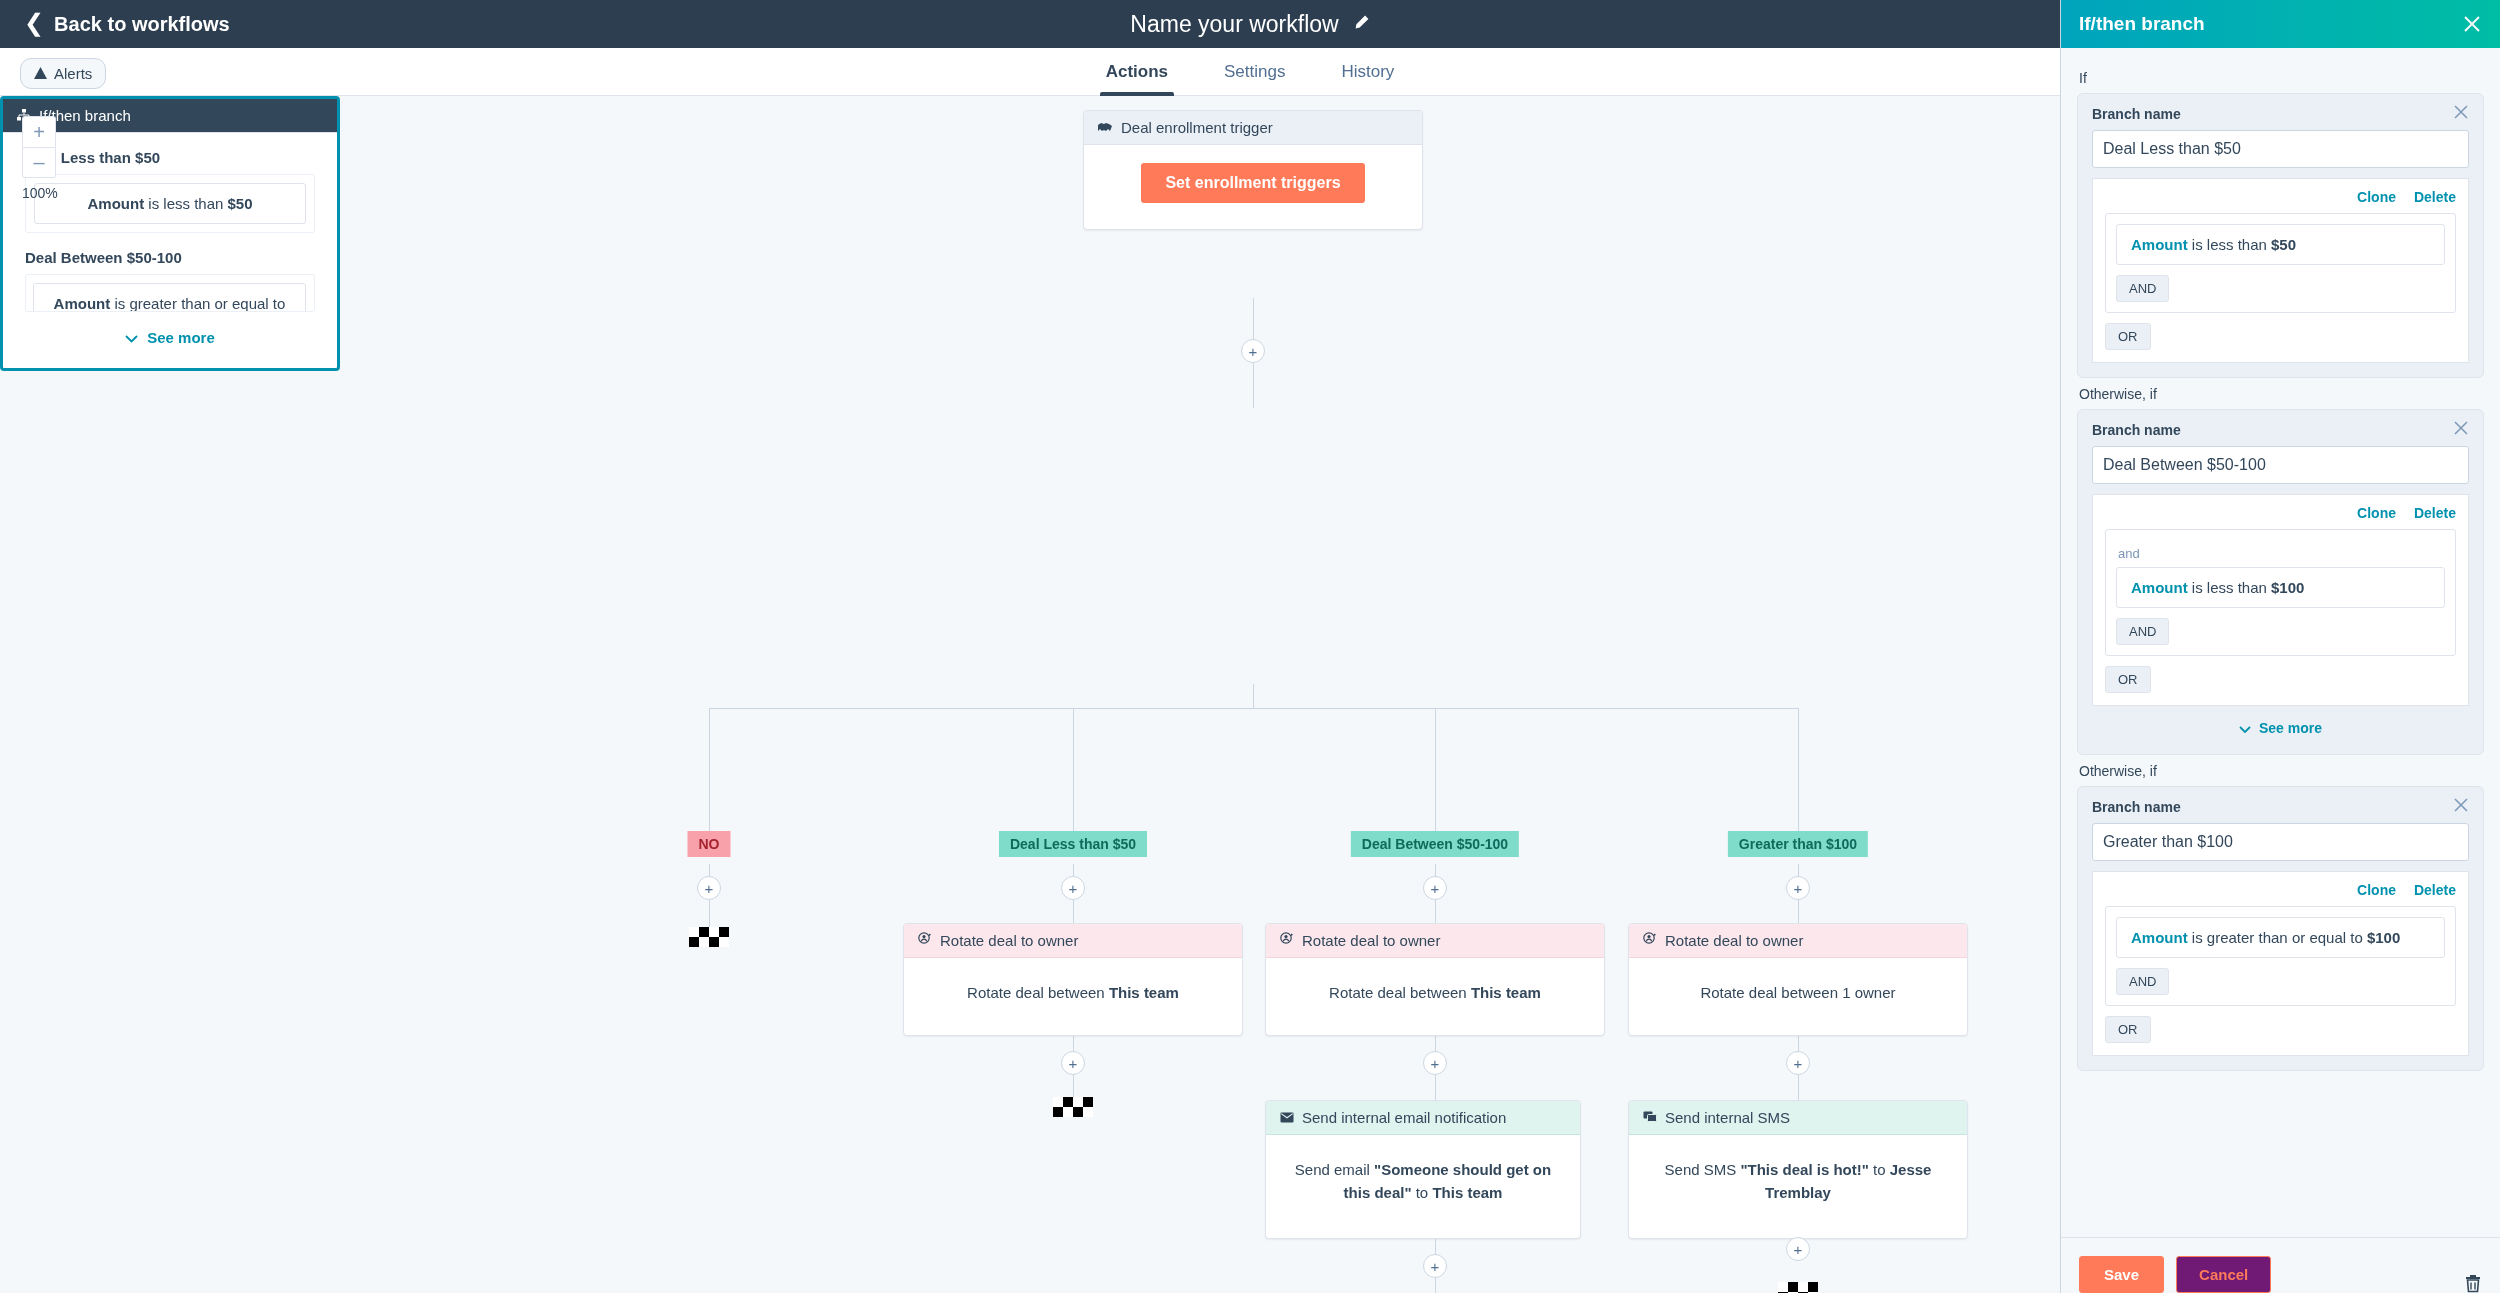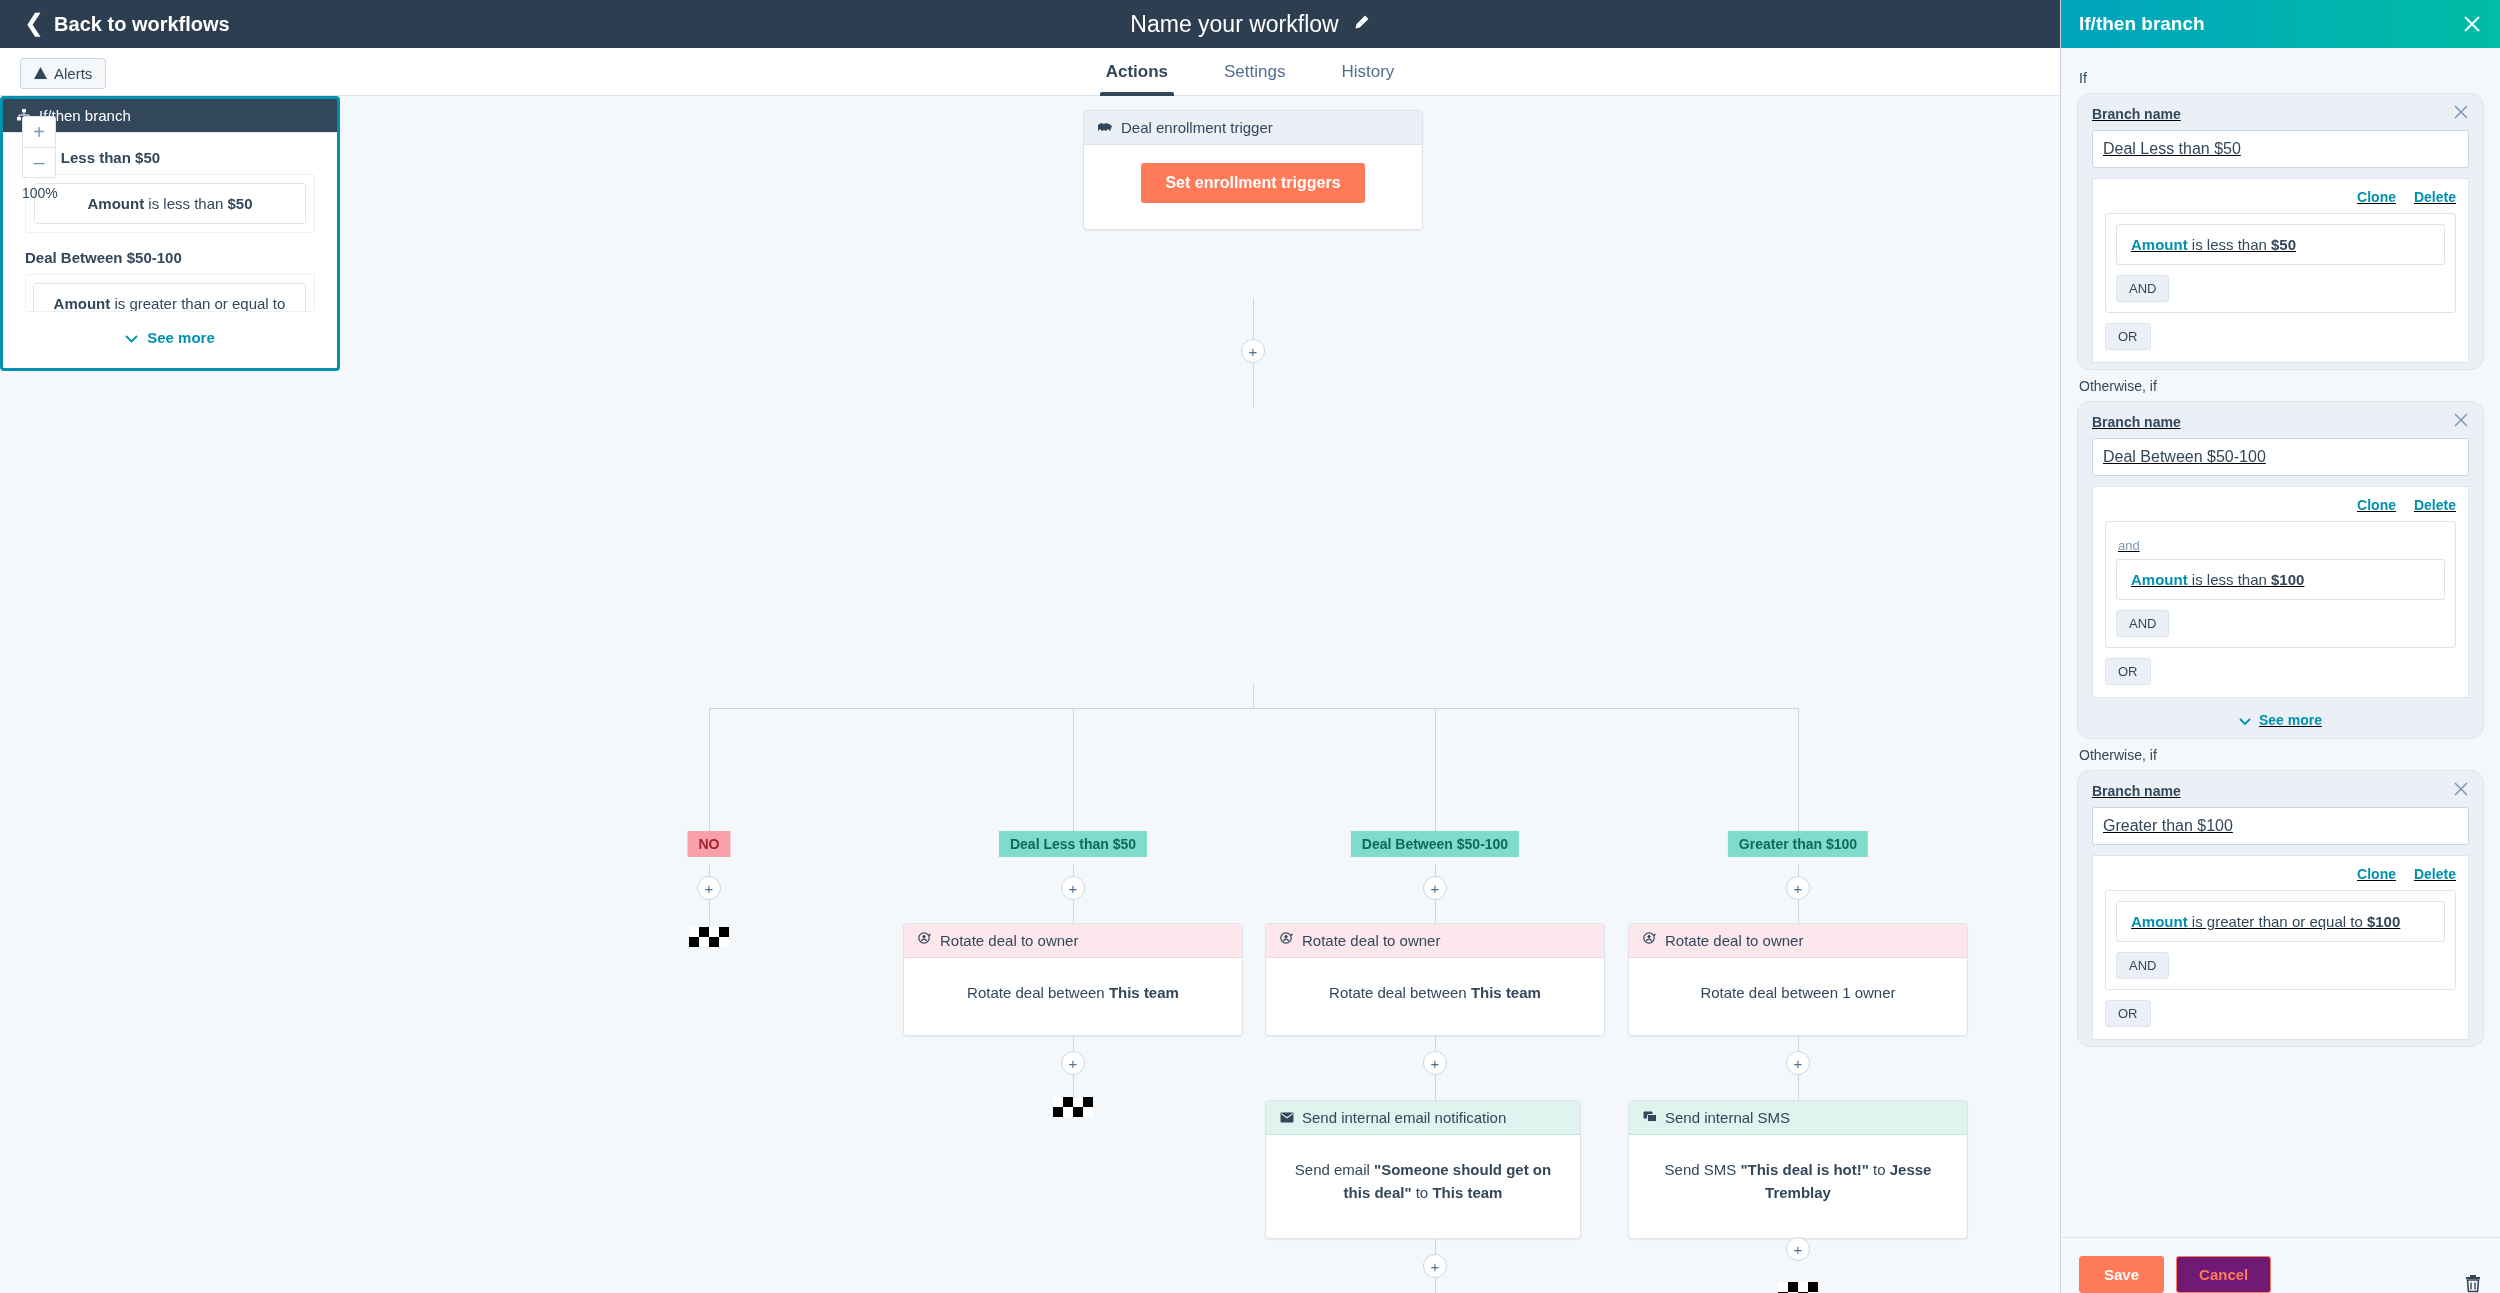--- a/index.html
+++ b/index.html
@@ -34,21 +34,21 @@
   #pencil-icon { pointer-events: auto; cursor: pointer; display: block; }
 
   
   #tab-strip {
     position: absolute; top: 48px; left: 0; width: 2500px; height: 48px;
     background: #ffffff; border-bottom: 1px solid #dfe3eb;
   }
   #alerts-button {
     position: absolute; left: 20px; top: 10px;
     display: flex; align-items: flex-start; gap: 7px;
-    padding: 6px 13px; border: 1px solid #cbd6e2; border-radius: 3px;
+    padding: 6px 13px; border: 1px solid #cbd6e2; border-radius: 11px;
     background: #f5f8fa; color: #33475b; font-size: 15px; cursor: pointer;
   }
   #tabs {
     position: absolute; left: 0; right: 0; top: 0; height: 48px;
     display: flex; align-items: center; justify-content: center; gap: 0;
   }
   .tab {
     padding: 0 28px; height: 48px; line-height: 48px;
     font-size: 17px; color: #516f90; cursor: pointer; position: relative;
   }
@@ -180,22 +180,22 @@
   }
   #panel-title { font-size: 19px; font-weight: 700; flex: 1; }
   #panel-close { cursor: pointer; display: flex; }
   #panel-scroll {
     flex: 1; overflow-y: auto; padding: 14px 16px 10px;
   }
   .section-label {
     font-size: 14px; color: #33475b; margin: 8px 0 7px 2px;
   }
   .branch-block {
-    background: #eaf0f6; border: 1px solid #dfe3eb; border-radius: 13px;
-    padding: 12px 14px 6px; margin-bottom: 6px; position: relative; text-decoration: underline;
+    background: #eaf0f6; border: 1px solid #dfe3eb; border-radius: 6px;
+    padding: 12px 14px 14px; margin-bottom: 6px; position: relative;
   }
   .bn-row { display: flex; align-items: flex-start; }
   .bn-label { font-size: 14px; font-weight: 700; color: #33475b; flex: 1; }
   .bn-close { cursor: pointer; display: flex; margin-top: -2px; }
   .bn-input {
     display: block; width: 100%; margin-top: 8px;
     padding: 9px 10px; font-size: 16px; color: #33475b;
     background: #ffffff; border: 1px solid #cbd6e2; border-radius: 3px;
     font-family: inherit;
   }

